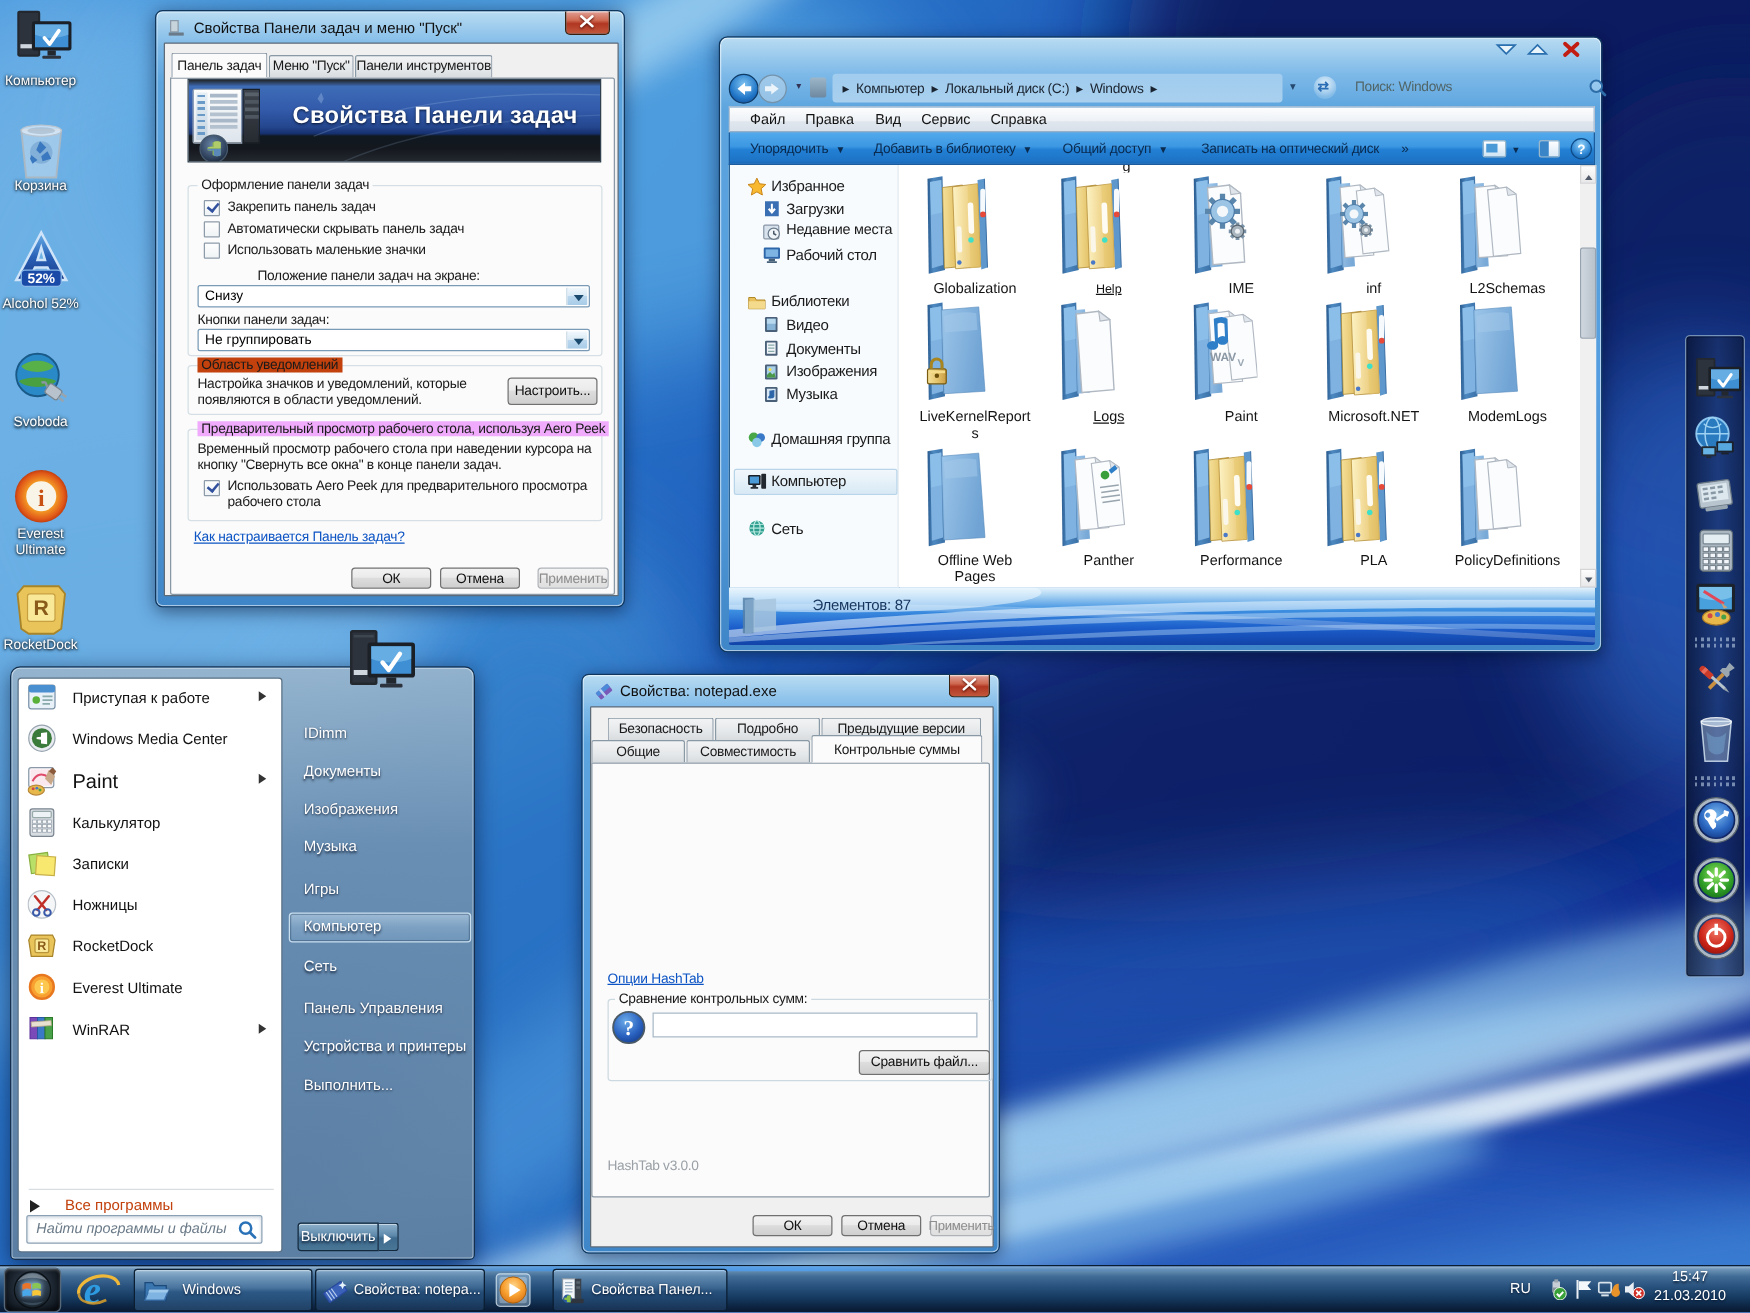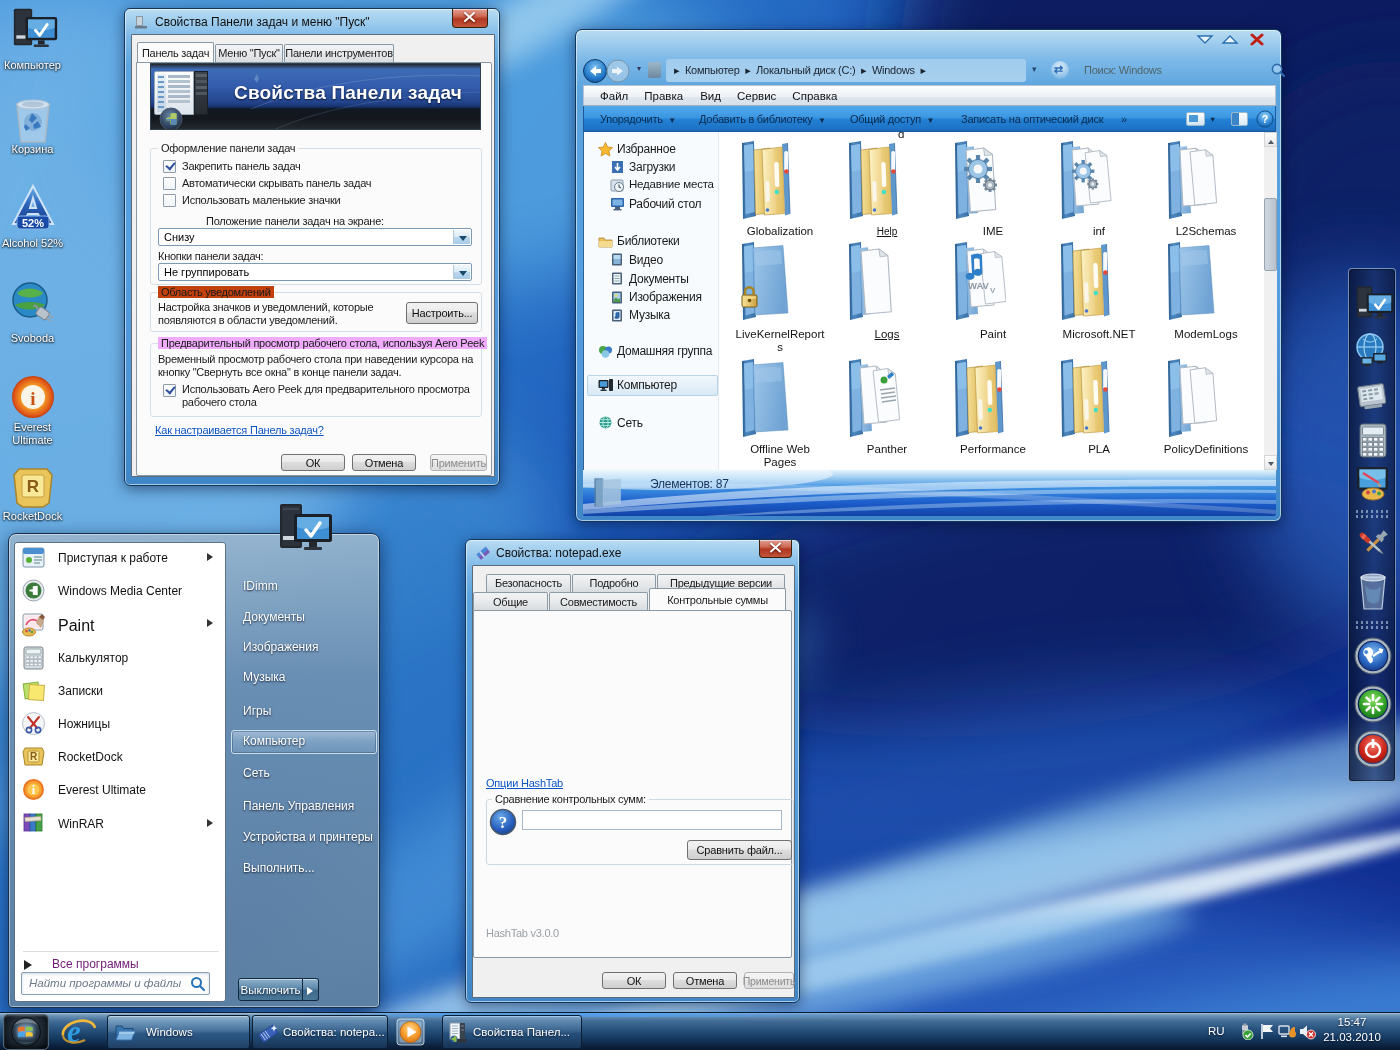--- a/index.html
+++ b/index.html
@@ -710,21 +710,21 @@
           </svg>
    <div class="abs" style="left:43px;top:240px;font-size:12px;color:#111;white-space:nowrap;">Everest Ultimate</div>
    <svg class="abs" width="25" height="25" style="left:7px;top:268px;">
             <use href="#mi-rar"></use>
           </svg>
    <div class="abs" style="left:43px;top:274px;font-size:12px;color:#111;white-space:nowrap;">WinRAR</div>
    <div class="abs" style="left:192px;top:276px;width:0;height:0;border:4px solid transparent;border-left:6px solid #333;"></div>
   </div>
   <div class="abs" style="left:8px;top:408px;width:196px;height:1px;background:#d8dde2;"></div>
   <div class="abs" style="left:9px;top:415px;width:0;height:0;border:5px solid transparent;border-left:8px solid #222;margin-top:2px;"></div>
-  <div class="abs" style="left:37px;top:414px;font-size:12px;color:#701a75;">Все программы</div>
+  <div class="abs" style="left:37px;top:414px;font-size:12px;color:#c2410c;">Все программы</div>
   <div class="abs" style="left:6px;top:429px;width:189px;height:23px;background:#fff;border:1px solid #8aa0b4;border-radius:2px;box-shadow:inset 0 1px 3px rgba(100,130,160,.35);">
    <div class="abs" style="left:7px;top:4px;font-size:11.5px;font-style:italic;color:#6a7a88;">Найти программы и файлы</div>
    <svg class="abs" width="16" height="16" style="left:168px;top:3px;">
             <circle cx="6.5" cy="6.5" r="4.5" fill="none" stroke="#2a72b8" stroke-width="2"></circle>
             <line x1="10" y1="10" x2="14" y2="14" stroke="#2a72b8" stroke-width="2.2" stroke-linecap="round"></line>
           </svg>
   </div>
  </div>
 
  <div id="smright">

